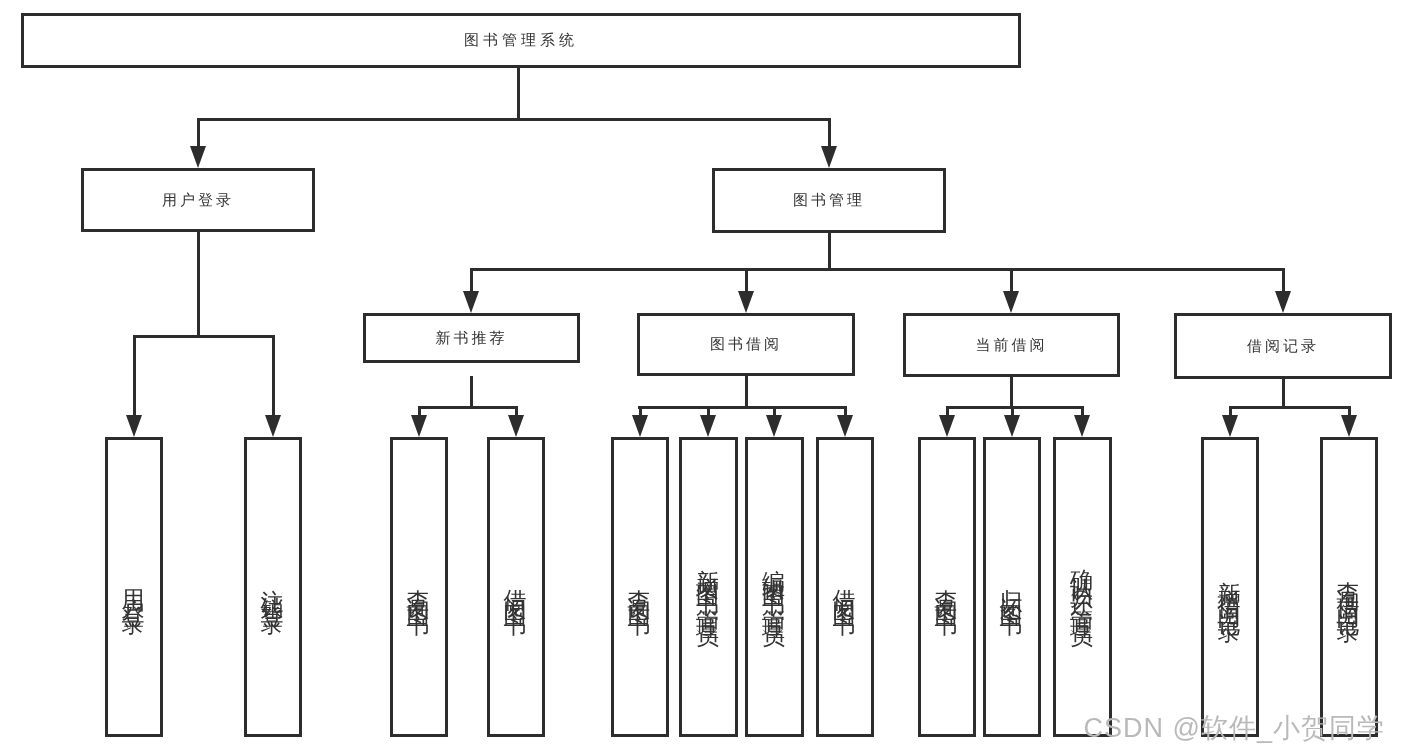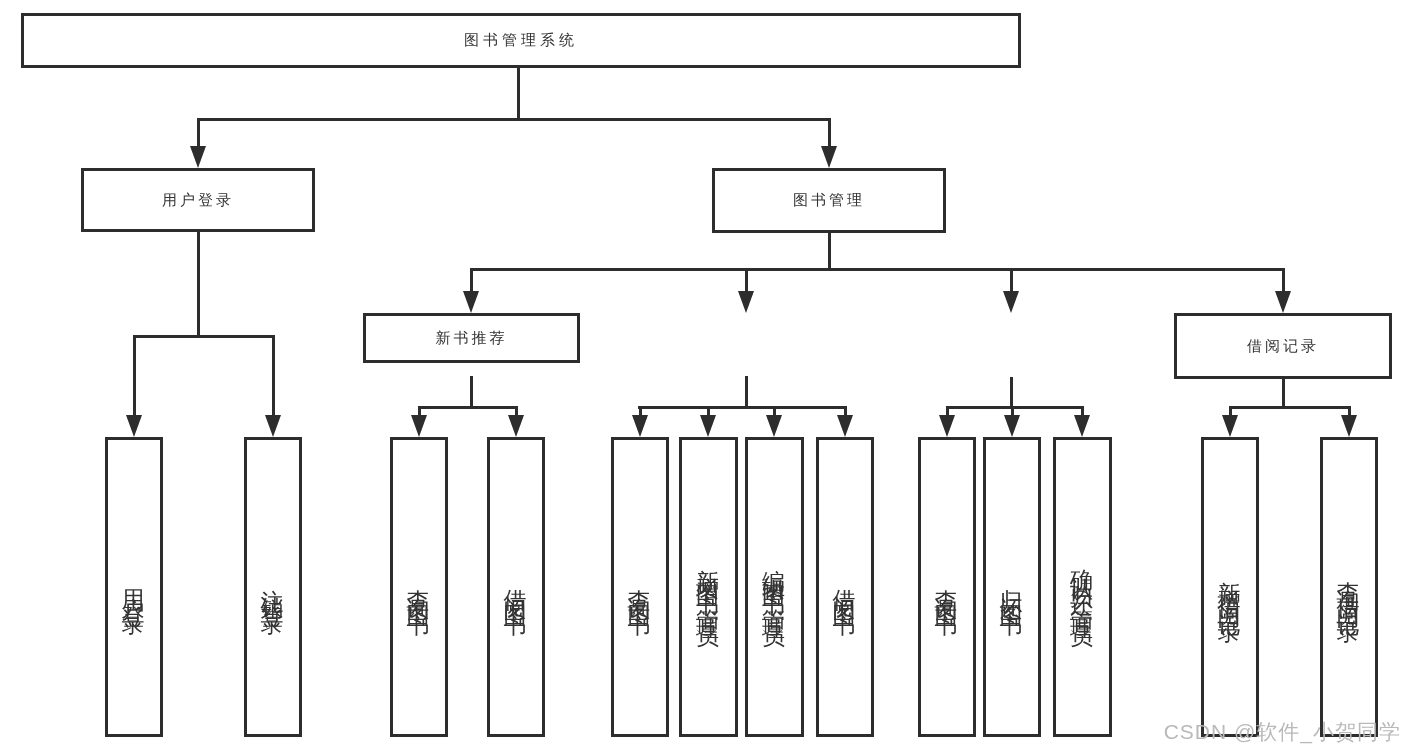--- a/index.html
+++ b/index.html
@@ -31,22 +31,22 @@
   .varrow::before{
     content:"";position:absolute;left:7px;top:0;width:3px;
     height:calc(100% - 18px);background:var(--line);
   }
   .varrow::after{
     content:"";position:absolute;left:0;bottom:0;width:0;height:0;
     border-left:8.5px solid transparent;border-right:8.5px solid transparent;
     border-top:22px solid var(--line);
   }
   .watermark{
-    position:absolute;right:4px;bottom:1px;color:var(--watermark);
-    font-size:21px;letter-spacing:1px;white-space:nowrap;
+    position:absolute;right:20px;bottom:1px;color:var(--watermark);
+    font-size:27px;letter-spacing:1px;white-space:nowrap;
   }
 </style>
 </head>
 <body>
 
 <div class="canvas">
 
   <div class="vline" style="left:517px;top:68px;height:52px;"></div>
   <div class="hline" style="left:197px;top:118px;width:634px;"></div>
   <div class="varrow" style="left:189.5px;top:118px;height:50px;"></div>
@@ -94,20 +94,26 @@
   <div class="hbox" style="left:81px;top:168px;width:234px;height:64px;">
     <span>用户登录</span>
   </div>
   <div class="hbox" style="left:712px;top:168px;width:234px;height:65px;">
     <span>图书管理</span>
   </div>
 
   <div class="hbox" style="left:363px;top:313px;width:217px;height:50px;">
     <span>新书推荐</span>
   </div>
+  <div class="hbox" style="left:637px;top:313px;width:218px;height:63px;">
+    <span>图书借阅</span>
+  </div>
+  <div class="hbox" style="left:903px;top:313px;width:217px;height:64px;">
+    <span>当前借阅</span>
+  </div>
   <div class="hbox" style="left:1174px;top:313px;width:218px;height:66px;">
     <span>借阅记录</span>
   </div>
 
   <div class="vbox" style="left:105px;top:437px;width:58px;height:300px;">
     <span>用户登录</span>
   </div>
   <div class="vbox" style="left:244px;top:437px;width:58px;height:300px;">
     <span>注销登录</span>
   </div>

